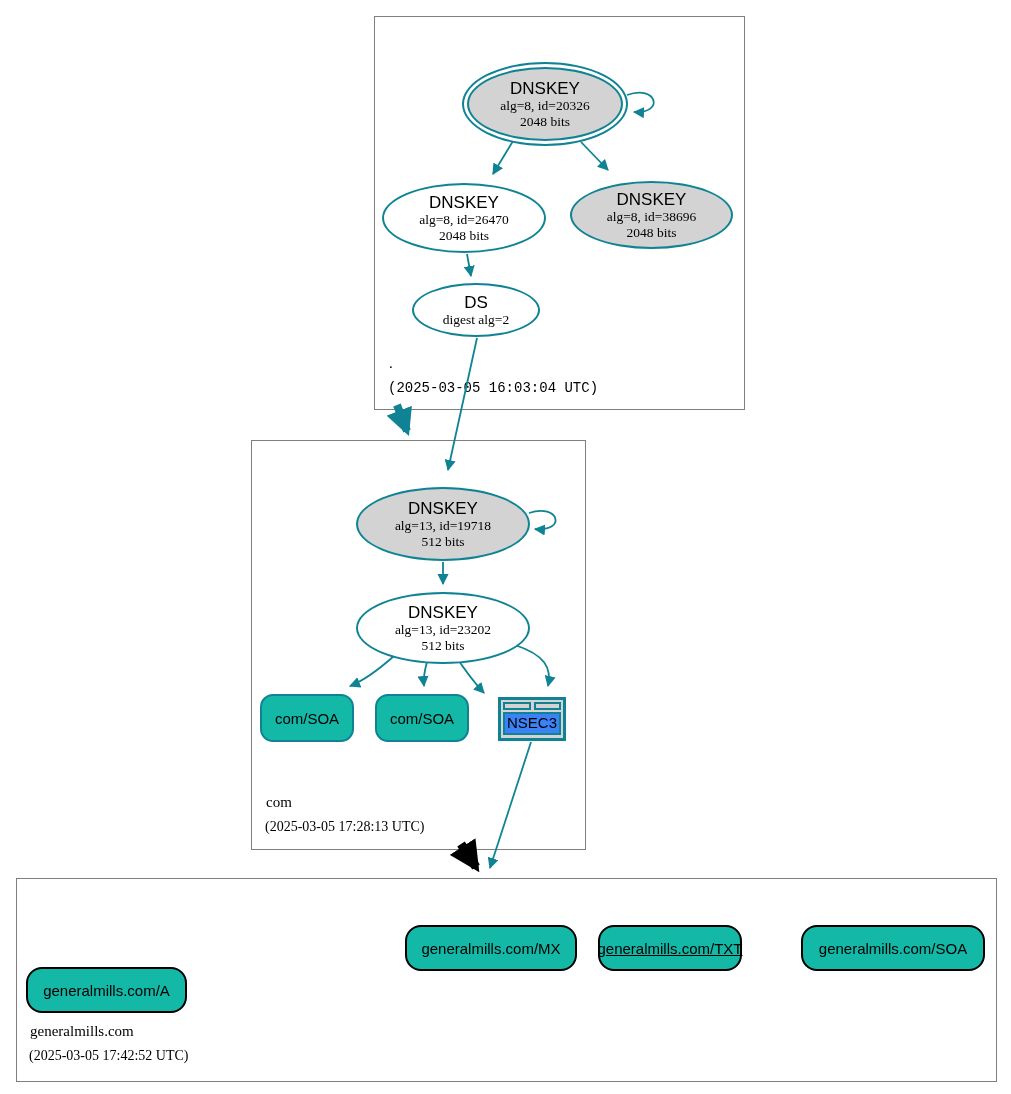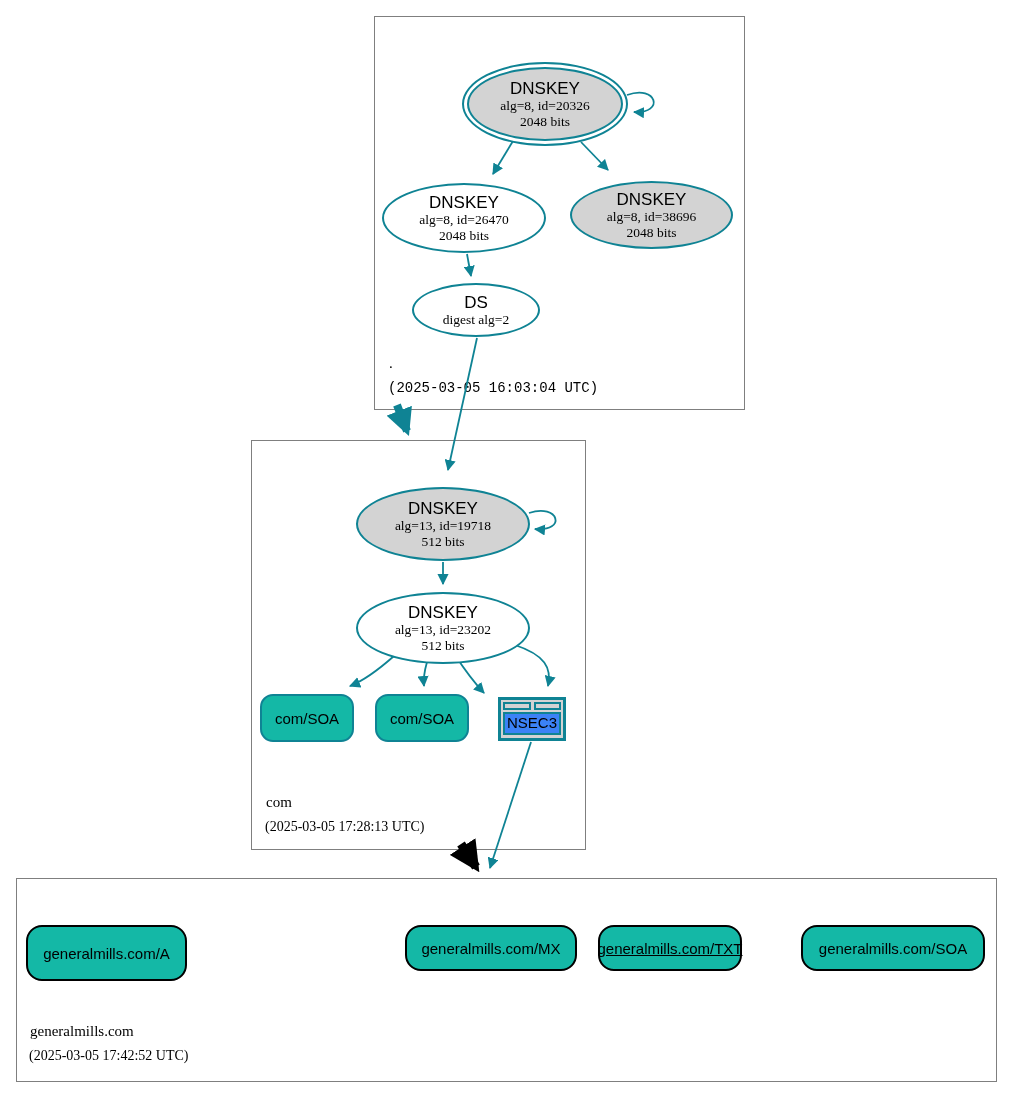--- a/index.html
+++ b/index.html
@@ -140,21 +140,21 @@
   </div>
 
   <div class="node nsec3" style="left:498px; top:697px; width:68px; height:44px;">
     <div class="nsec3-row">
       <div class="nsec3-cell"></div>
       <div class="nsec3-cell"></div>
     </div>
     <div class="nsec3-label">NSEC3</div>
   </div>
 
-  <div class="node rrbox black" style="left:26px; top:925px; width:161px; height:56px;">
+  <div class="node rrbox black" style="left:26px; top:967px; width:161px; height:46px;">
     <div>generalmills.com/A</div>
   </div>
   <div class="node rrbox black" style="left:405px; top:925px; width:172px; height:46px;">
     <div>generalmills.com/MX</div>
   </div>
   <div class="node rrbox black" style="left:598px; top:925px; width:144px; height:46px;text-decoration:underline;">
     <div>generalmills.com/TXT</div>
   </div>
   <div class="node rrbox black" style="left:801px; top:925px; width:184px; height:46px;">
     <div>generalmills.com/SOA</div>

